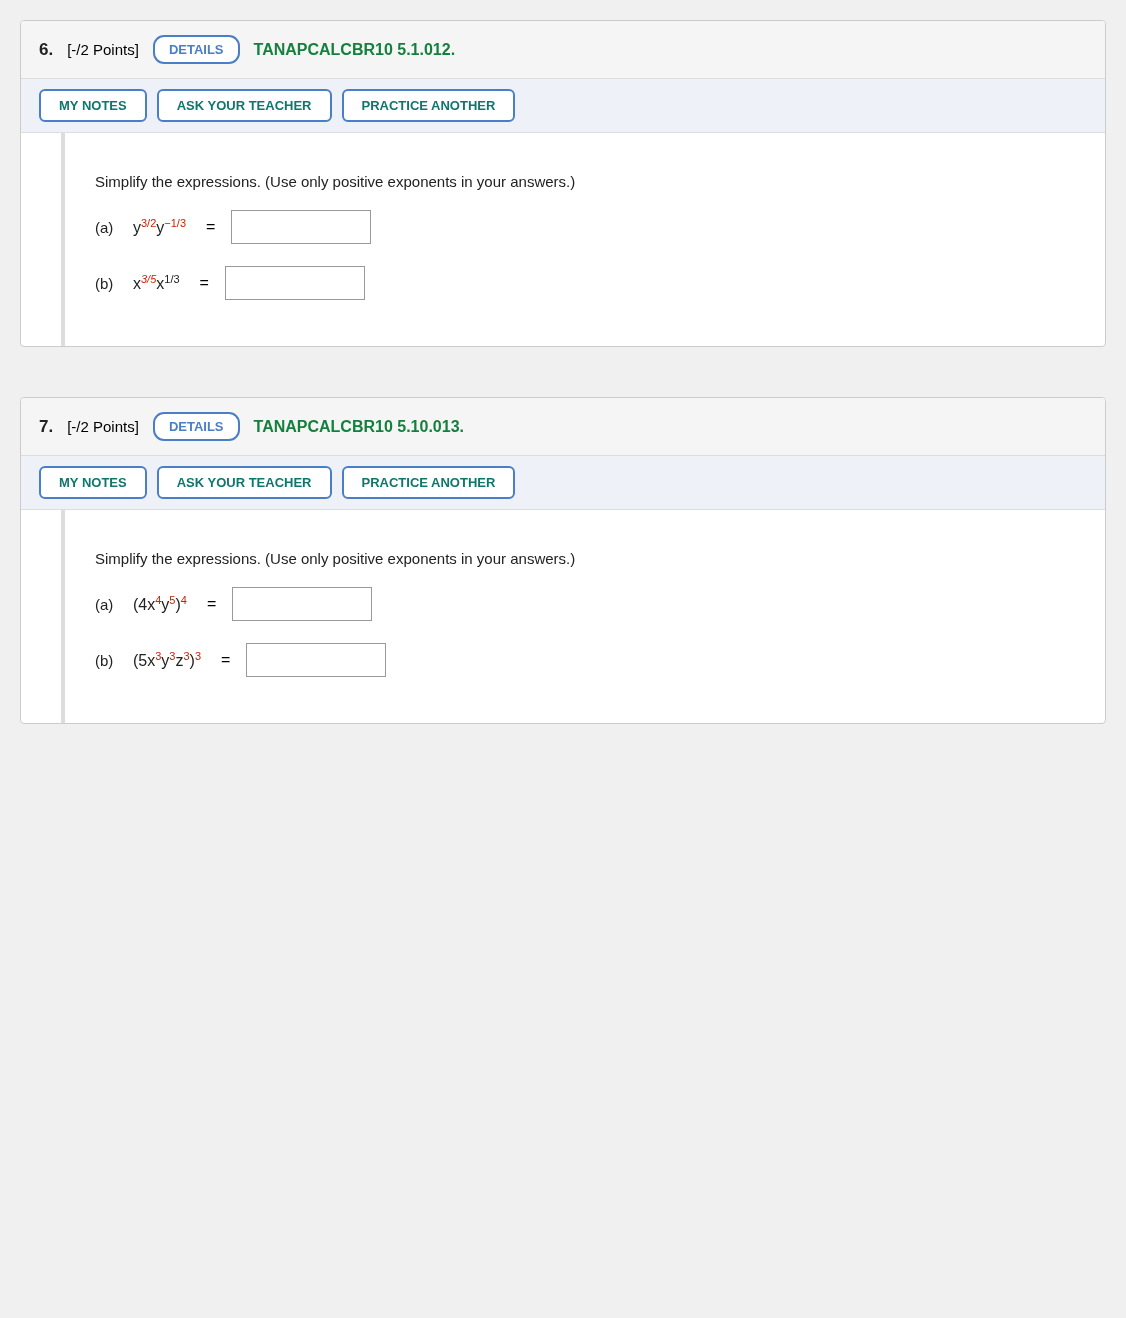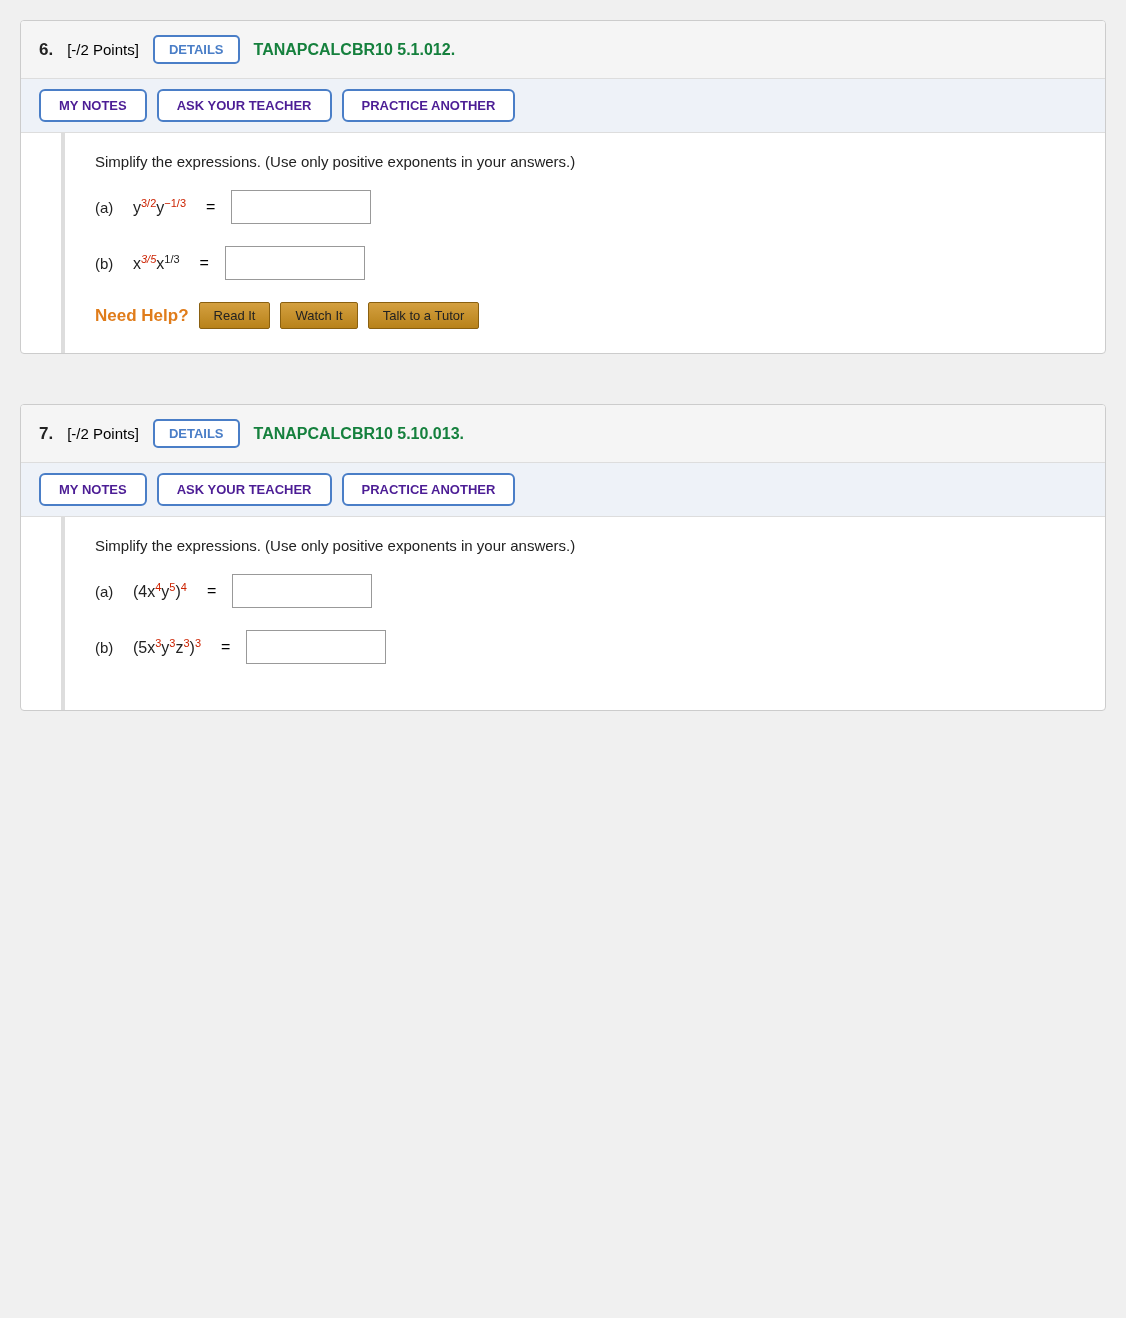--- a/index.html
+++ b/index.html
@@ -34,21 +34,21 @@
       color: #222;
     }
 
     .btn-details {
       border: 2px solid #4a7ec7;
       background: #fff;
       color: #4a7ec7;
       font-weight: bold;
       font-size: 13px;
       padding: 5px 14px;
-      border-radius: 5px;
+      border-radius: 11px;
       cursor: pointer;
     }
 
     .problem-code {
       font-weight: bold;
       font-size: 16px;
       color: #15803d;
     }
 
     .problem-actions {
@@ -56,38 +56,39 @@
       padding: 10px 18px;
       border-bottom: 1px solid #ddd;
       display: flex;
       gap: 10px;
       flex-wrap: wrap;
     }
 
     .btn-action {
       border: 2px solid #4a7ec7;
       background: #fff;
-      color: #4c1d95;
+      color: #0f766e;
       font-weight: bold;
       font-size: 13px;
       padding: 7px 18px;
       border-radius: 6px;
       cursor: pointer;
     }
 
     .problem-body {
       padding: 20px 30px 24px 30px;
       border-left: 4px solid #ddd;
       margin-left: 20px;
     }
 
     .problem-instruction {
       font-size: 15px;
       color: #222;
       margin-bottom: 20px;
+      margin-top: 20px;
     }
 
     .problem-part {
       margin-bottom: 22px;
       display: flex;
       align-items: center;
       gap: 10px;
     }
 
     .part-label {
@@ -177,26 +178,20 @@
 
       <div class="problem-part">
         <span class="part-label">(b)</span>
         <span class="math-expr">
           x<sup style="color:#cc2200;font-style:italic;">3/5</sup>x<sup>1/3</sup>
         </span>
         <span class="equals">=</span>
         <input class="answer-input" type="text" style="">
       </div>
 
-      <div class="need-help-row">
-        <span class="need-help-label">Need Help?</span>
-        <button class="btn-help">Read It</button>
-        <button class="btn-help">Watch It</button>
-        <button class="btn-help">Talk to a Tutor</button>
-      </div>
     </div>
   </div>
 </div>
 
 <div class="spacer"></div>
 
 <div class="problem-container">
   <div class="problem-header">
     <span class="problem-number">7.</span>
     <span>[-/2 Points]</span>

